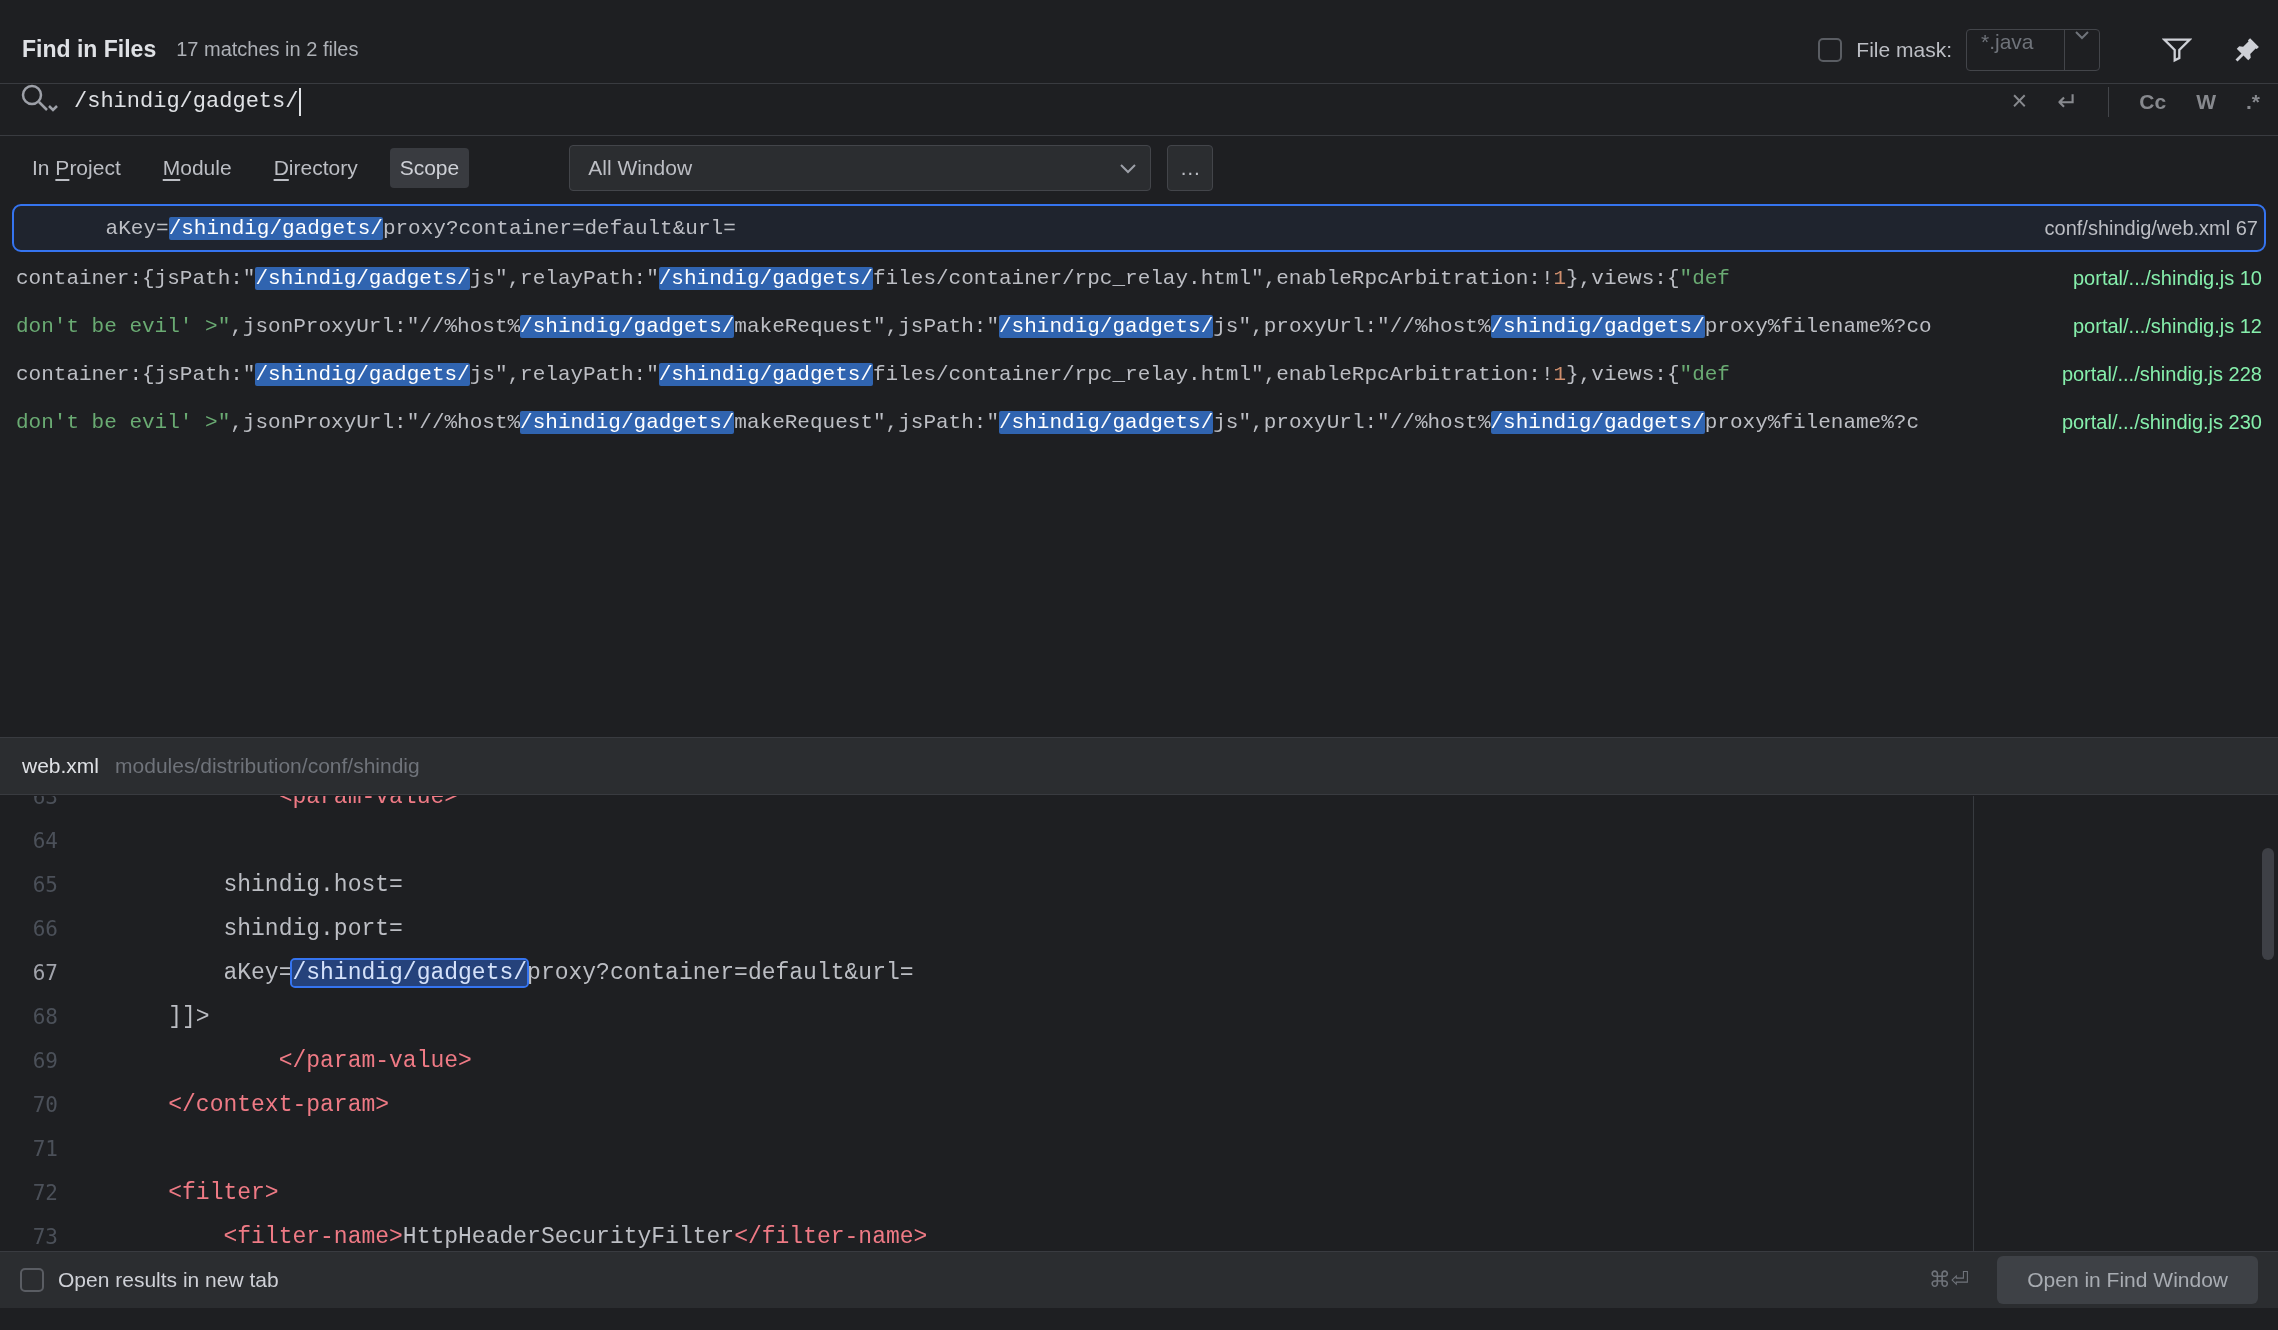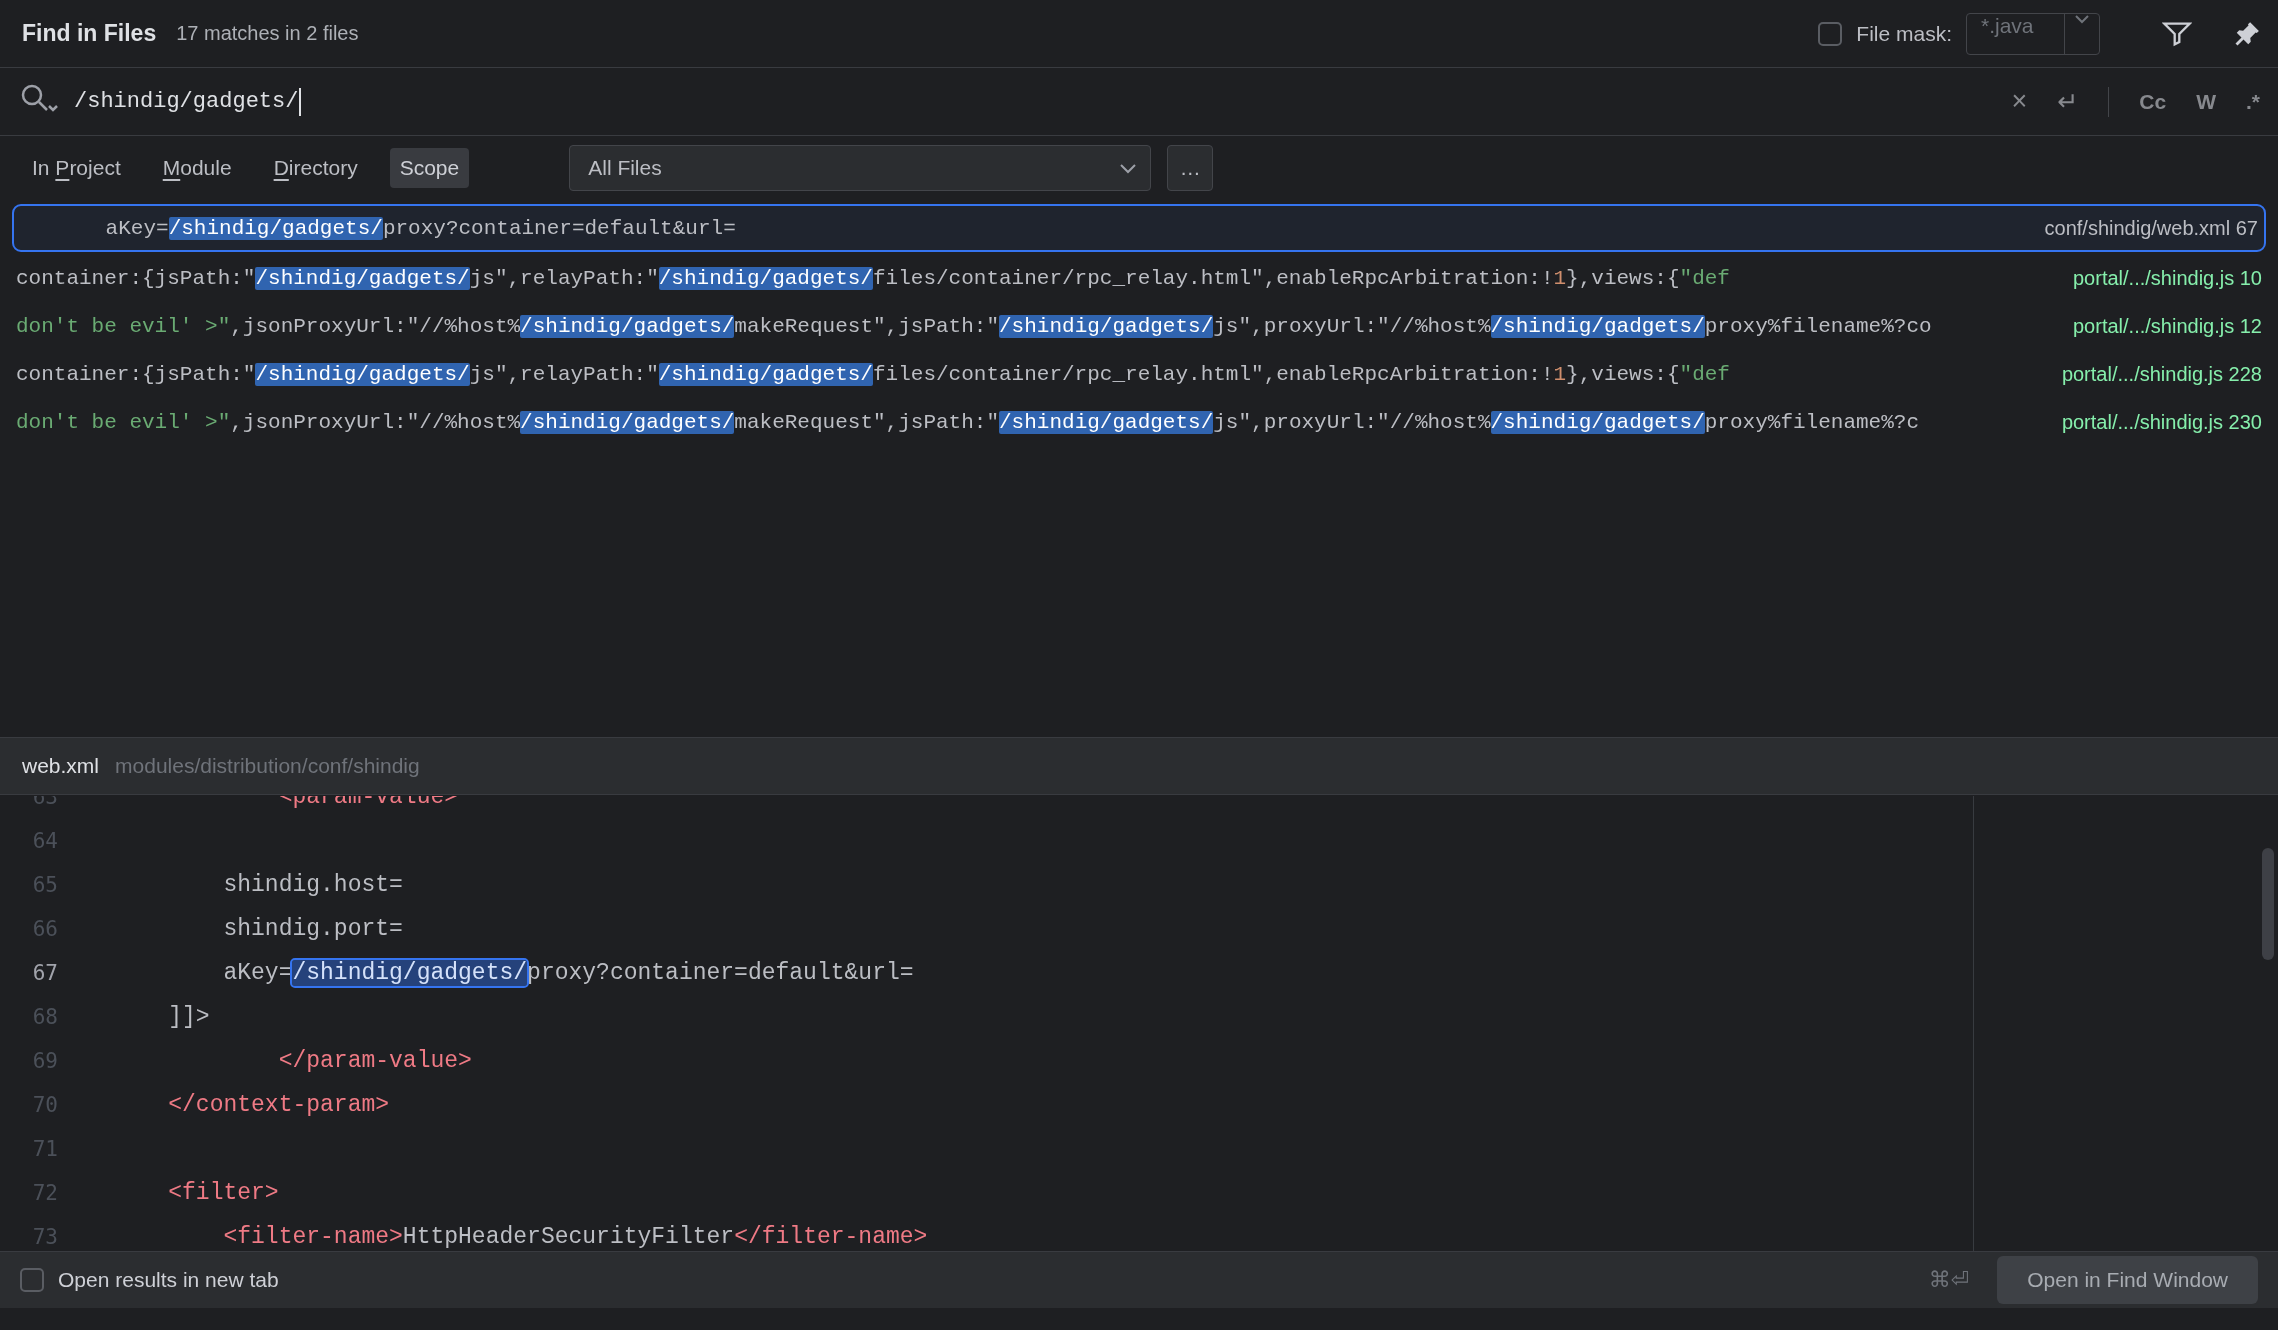--- a/index.html
+++ b/index.html
@@ -8,21 +8,21 @@
     background:#1e1f22; color:#bcbec4;
     font-family:"Liberation Sans", sans-serif; font-size:21px;
     --accent:#3574f0; --match-bg:#3064b0; --ed-match-bg:#25427b;
     --string-green:#6aab73; --number-orange:#cf8e6d; --tag-pink:#ef7a85;
     --panel:#2b2d30; --divider:#393b40;
   }
   .mono { font-family:Liberation Mono, monospace; }
   .spacer { flex:1; }
 
   
-  .top-bar { position:absolute; top:0; left:0; right:0; height:68px; box-sizing:border-box;
+  .top-bar { position:absolute; top:16px; left:0; right:0; height:68px; box-sizing:border-box;
     display:flex; align-items:center; padding:0 16px 0 22px; border-bottom:1px solid var(--divider); }
   .title { font-size:23px; font-weight:bold; color:#dfe1e5; }
   .summary { margin-left:20px; font-size:20px; color:#adb0b6; }
   .checkbox { width:24px; height:24px; border:2px solid #5a5d63; border-radius:5px; box-sizing:border-box; background:transparent; flex:none; }
   .fm-label { margin-left:14px; color:#bcbec4; }
   .fm-combo { margin-left:14px; height:42px; width:134px; border:1px solid #43454a; border-radius:4px;
     display:flex; align-items:flex-start; box-sizing:border-box; color:#6f737a; }
   .fm-value { padding-left:14px; flex:1; }
   .fm-div { width:1px; height:40px; background:#43454a; }
   .fm-arrow { width:34px; display:flex; justify-content:center; }
@@ -146,21 +146,21 @@
 </div>
 
 <div class="scope-bar">
   <div style="display:flex; align-items:center;">
       <div class="scope-item">In <span class="mn">P</span>roject</div>
       <div class="scope-item"><span class="mn">M</span>odule</div>
       <div class="scope-item"><span class="mn">D</span>irectory</div>
       <div class="scope-item selected">Scope</div>
     </div>
   <div class="places-combo">
-    <span class="places-value">All Files</span>
+    <span class="places-value">All Window</span>
     <span class="places-arrow">
       <svg width="18" height="11" viewBox="0 0 18 11">
           <polyline points="2,2 9,9 16,2" fill="none" stroke="#9da0a8" stroke-width="2"></polyline>
         </svg>
     </span>
   </div>
   <div class="more-btn">…</div>
 </div>
 
 <div class="results">

